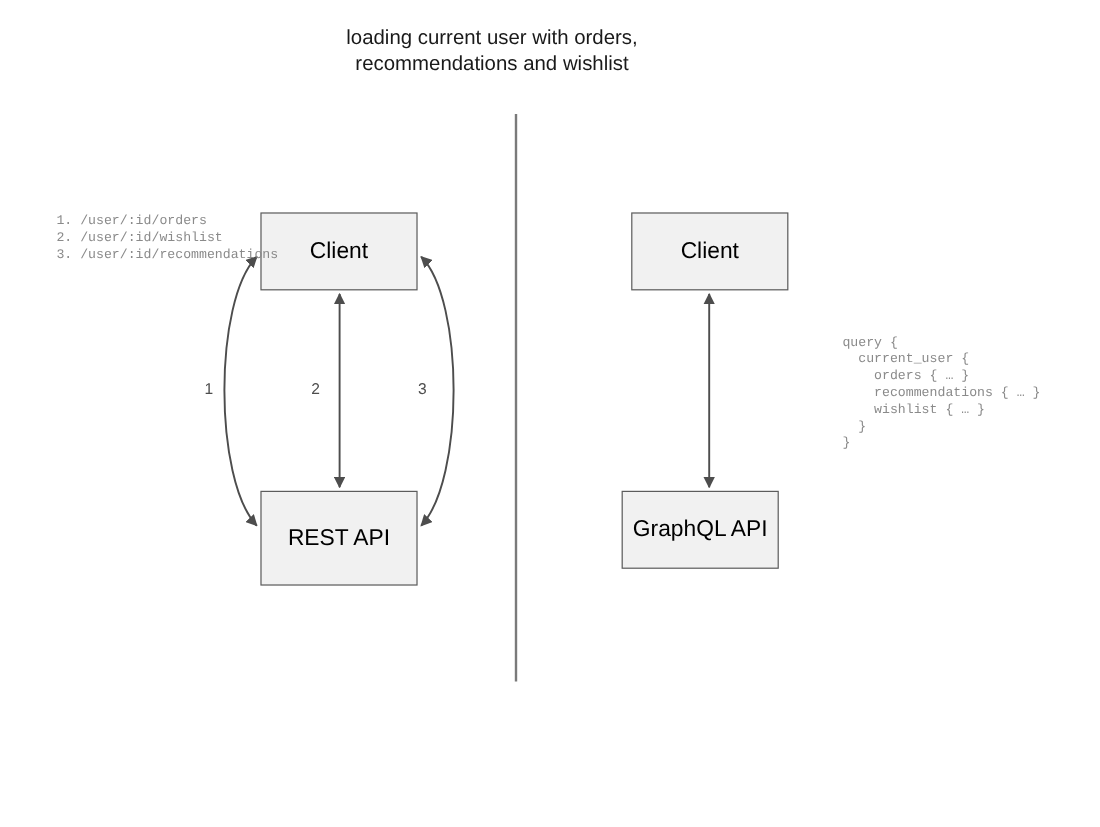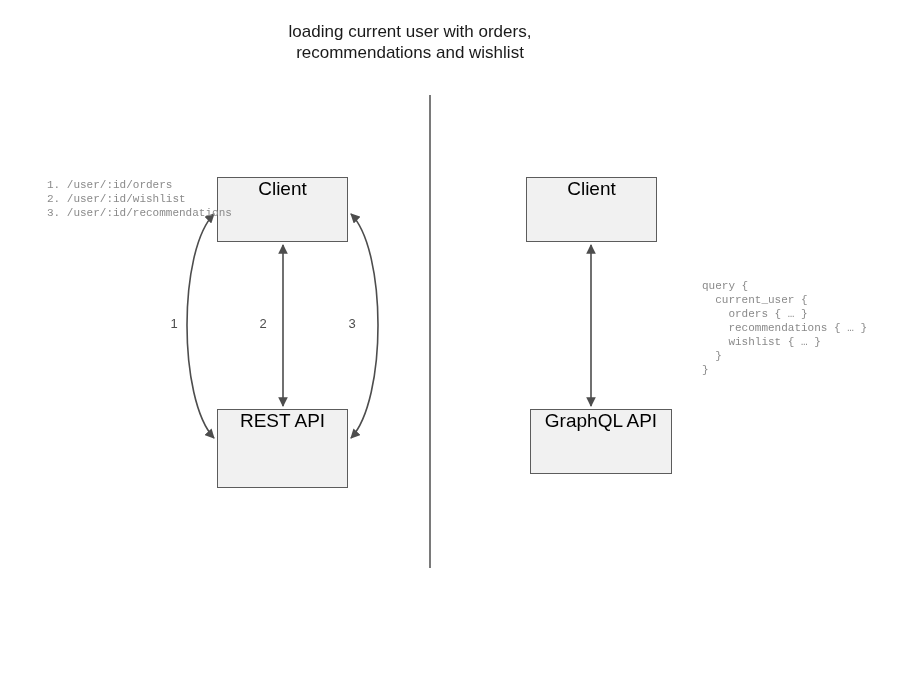--- a/index.html
+++ b/index.html
@@ -32,29 +32,30 @@
     line-height: 21px;
     color: #1a1a1a;
     white-space: pre-line;
   }
   .node-box {
     position: absolute;
     box-sizing: border-box;
     background: #f1f1f1;
     border: 1px solid #5c5c5c;
     display: flex;
+    align-items: center;
     justify-content: center;
     font-family: "Liberation Sans", sans-serif;
     font-size: 19px;
     color: #000000;
   }
   #node-client-rest   { left: 217px; top: 177px; width: 131px; height: 65px; }
   #node-rest-api      { left: 217px; top: 409px; width: 131px; height: 79px; }
   #node-client-gql    { left: 526px; top: 177px; width: 131px; height: 65px; }
-  #node-graphql-api   { left: 530px; top: 409px; width: 142px; height: 65px; }
+  #node-graphql-api   { left: 518px; top: 409px; width: 131px; height: 65px; }
 
   .code-block {
     position: absolute;
     font-family: "Liberation Mono", monospace;
     font-size: 11px;
     line-height: 14px;
     color: #8a8a8a;
     white-space: pre;
   }
   #rest-endpoint-list { left: 24px; top: 178px; margin-left: 23px; }

